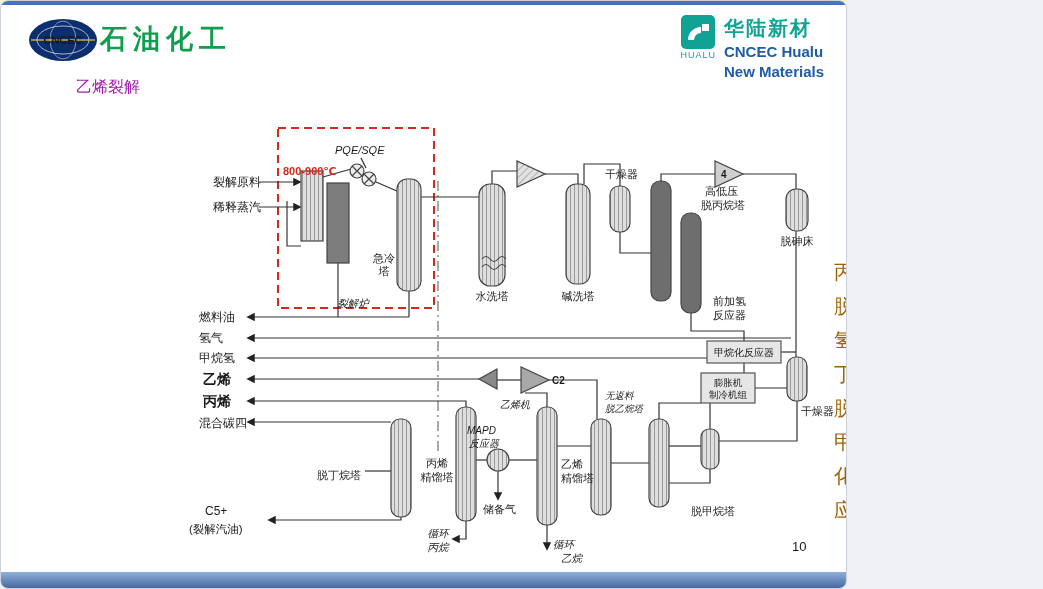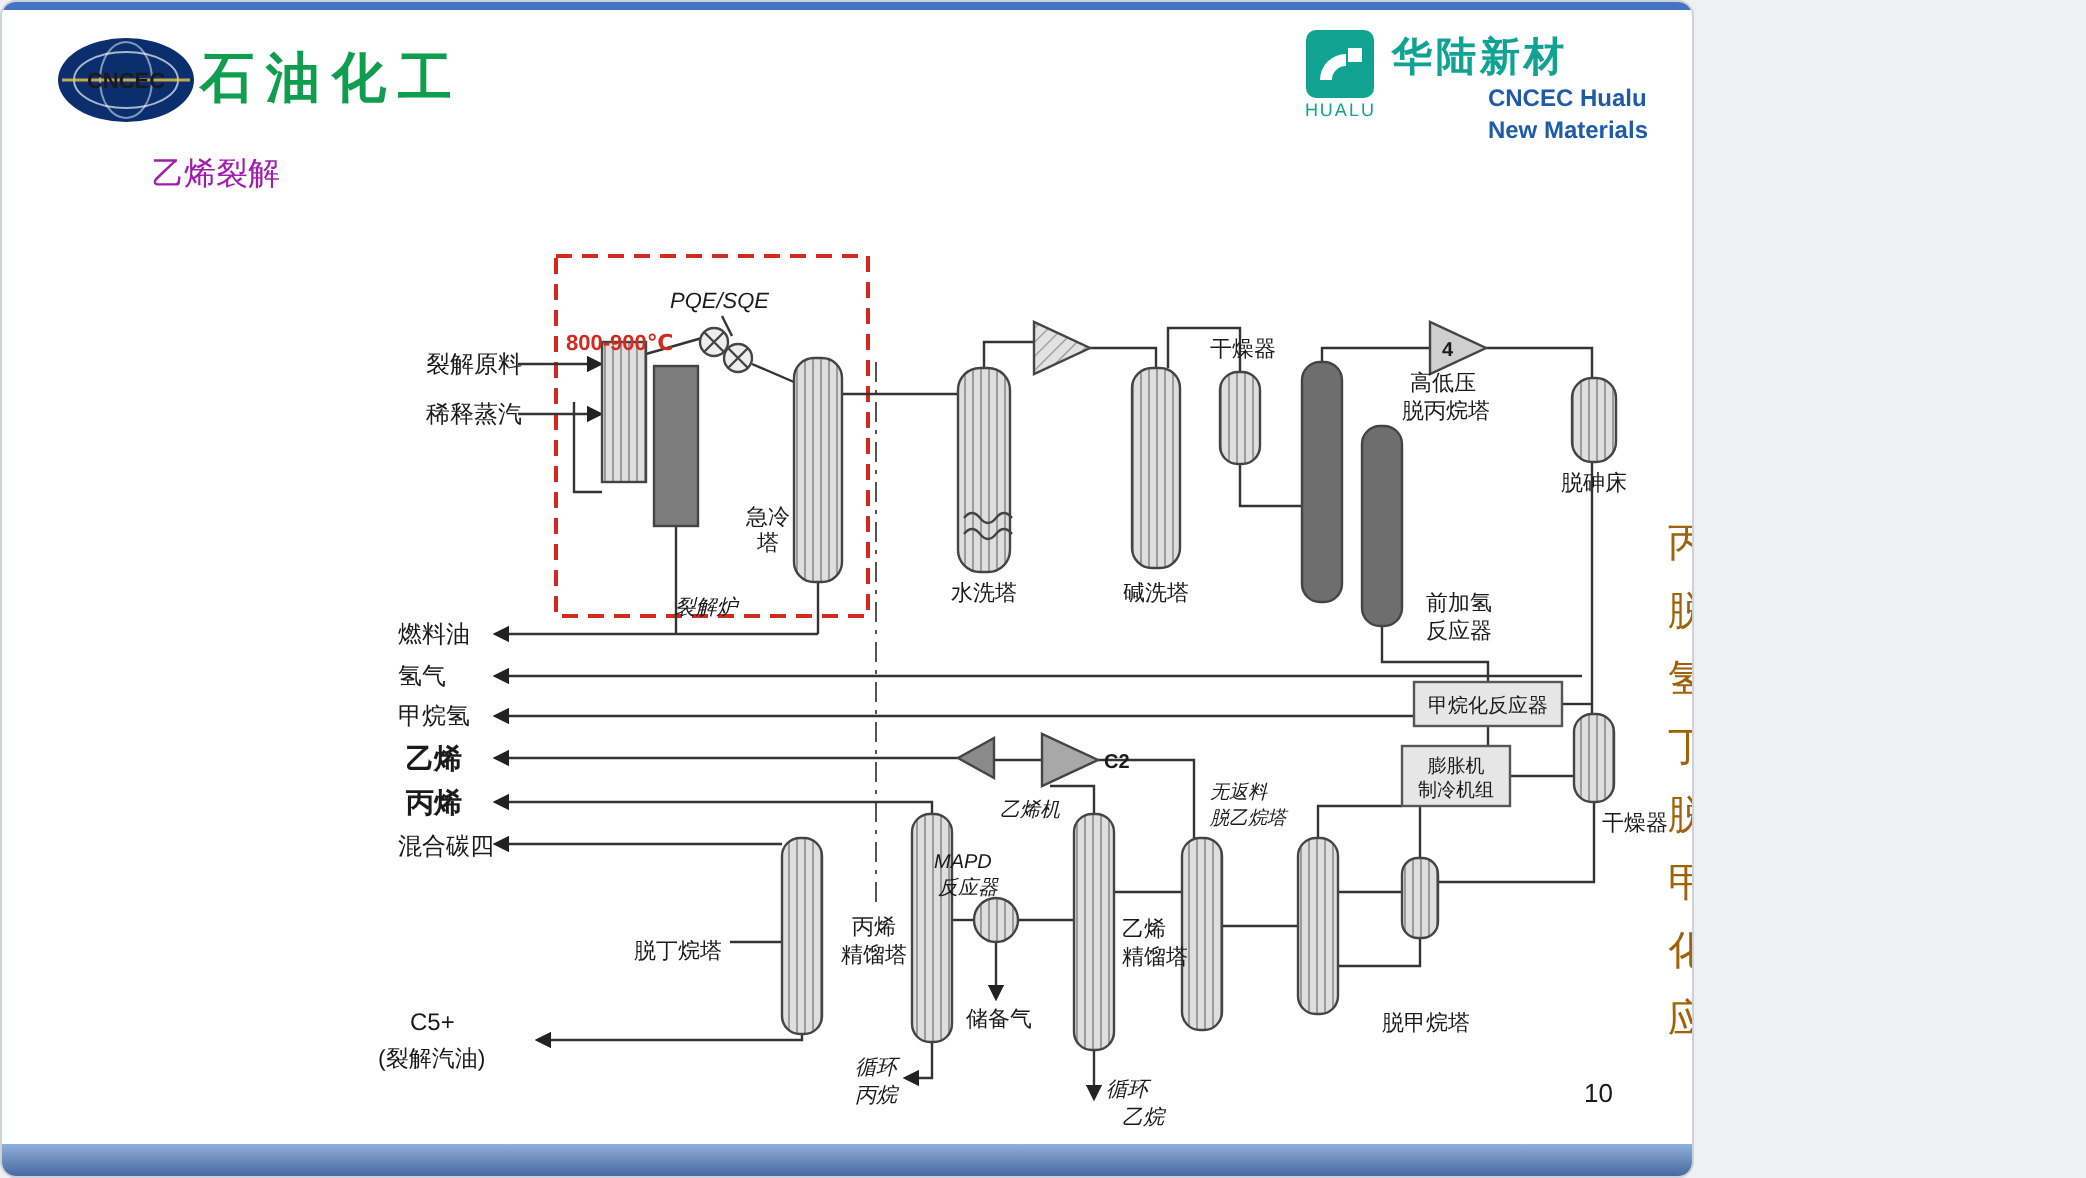--- a/index.html
+++ b/index.html
@@ -7,21 +7,21 @@
   body { font-family:"Liberation Sans","DejaVu Sans",sans-serif; background:#eef0f3; }
   .slide { position:relative; width:847px; height:589px; background:#ffffff; border:1px solid #ccd2d9; border-radius:8px; overflow:hidden; }
   .top-line { position:absolute; top:0; left:0; right:0; height:4px; background:#4472c4; }
   .bottom-bar { position:absolute; left:0; right:0; bottom:0; height:16px; background:linear-gradient(180deg,#8fafdc 0%,#48699f 100%); }
   .logo-cncec { position:absolute; left:26px; top:16px; }
   .brand-title { position:absolute; left:99px; top:20px; font-size:27px; font-weight:bold; letter-spacing:6px; color:#0f9d4e; }
   .logo-hualu { position:absolute; right:22px; top:14px; display:flex; gap:8px; align-items:flex-start; }
   .hualu-iconcol { display:flex; flex-direction:column; align-items:center; }
   .hualu-mark { font-size:9px; font-weight:normal; color:#10a393; letter-spacing:1px; margin-top:1px; }
   .hualu-cn { font-size:20px; font-weight:bold; color:#10a393; letter-spacing:2px; }
-  .hualu-en { font-size:12px; font-weight:bold; color:#1e5ba8; line-height:1.3;margin-left:48px; }
+  .hualu-en { font-size:15px; font-weight:bold; color:#1e5ba8; line-height:1.3; }
   .topic { position:absolute; left:75px; top:76px; font-size:16px; color:#a21caf; }
   .diagram-title { position:absolute; left:207px; top:84px; font-size:19px; font-weight:bold; color:#1a1a1a; letter-spacing:1px; }
   .side-note { position:absolute; left:833px; top:254px; font-size:20px; color:#a16207; line-height:1.7; }
   svg.diagram { position:absolute; left:0; top:0; }
   svg text { fill:#1a1a1a; }
   .t11 { font-size:11px; } .t10 { font-size:10px; } .t95 { font-size:9.5px; }
   .t12 { font-size:12px; } .t14b { font-size:14px; font-weight:bold; } .t105 { font-size:10.5px; }
   .t115 { font-size:11.5px; } .t13 { font-size:13px; } .t10b { font-size:10px; font-weight:bold; }
   .it { font-style:italic; }
   .red { fill:#d42a1e; font-weight:bold; }

